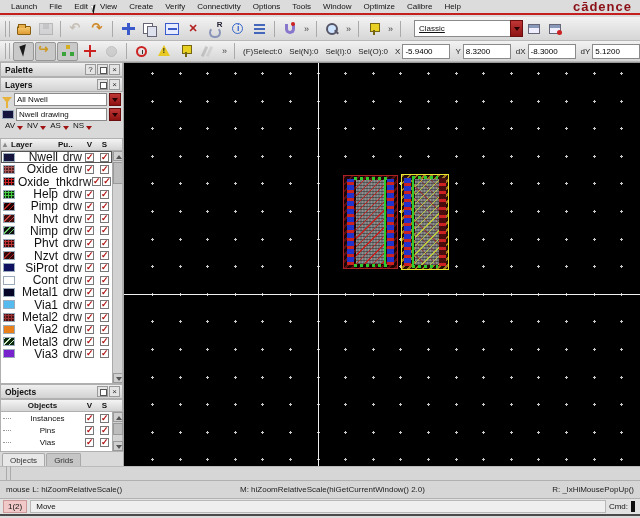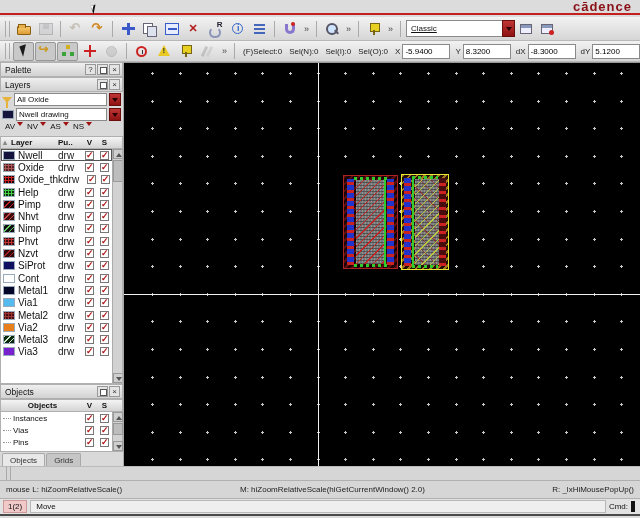--- a/index.html
+++ b/index.html
@@ -70,83 +70,83 @@
   [data-icon=clock] .ish{width:11px;height:11px;border:2px solid #cc2222;border-radius:50%;}
   [data-icon=clock] .ish::before{content:"";position:absolute;left:4px;top:2px;width:1px;height:4px;background:#333;}
   [data-icon=warn] .ish::before{content:"";position:absolute;left:1px;top:0;width:0;height:0;border-left:6px solid transparent;border-right:6px solid transparent;border-bottom:11px solid #e8c822;}
   [data-icon=warn] .ish::after{content:"!";position:absolute;left:6px;top:1px;font-size:8px;font-weight:bold;color:#332;}
   [data-icon=pin] .ish::before{content:"";position:absolute;left:3px;top:0;width:8px;height:7px;background:#e8d022;border:1px solid #776611;}
   [data-icon=pin] .ish::after{content:"";position:absolute;left:6px;top:7px;width:2px;height:5px;background:#776611;}
   [data-icon=probe] .ish::before{content:"";position:absolute;left:2px;top:1px;width:3px;height:11px;background:#99a;transform:rotate(25deg);}
   [data-icon=probe] .ish::after{content:"";position:absolute;left:7px;top:1px;width:3px;height:11px;background:#bbc;transform:rotate(25deg);}
 
   
-  .combo{display:flex;align-items:flex-end;height:17px;margin-left:2px;text-decoration:underline;}
+  .combo{display:flex;align-items:flex-end;height:17px;margin-left:10px;text-decoration:underline;}
   .combo .cfield{width:96px;height:17px;background:#fff;border:1px solid #8a8a8a;border-right:none;
         display:flex;align-items:center;padding-left:4px;font-size:8px;}
   .redbtn{width:13px;height:17px;background:linear-gradient(#c03636,#8e1212);border:1px solid #6a0d0d;
         display:flex;align-items:center;justify-content:center;}
   .redbtn::after{content:"";width:0;height:0;border-left:3px solid transparent;border-right:3px solid transparent;border-top:4px solid #2a0000;}
   .lbl{font-size:8px;color:#222;margin:0 2px 0 5px;white-space:nowrap;}
   .nfield{width:48px;height:15px;border:1px solid #8a8a8a;background:#fff;font-size:8px;padding:0 2px;
         font-family:"Liberation Sans",sans-serif;}
 
   
   #main{position:absolute;left:0;top:62px;width:640px;height:404px;display:flex;}
   #panel{width:124px;height:404px;background:#d9d9d9;display:flex;flex-direction:column;border-right:1px solid #aaa;}
 
   .phdr{height:15px;background:linear-gradient(#efefef,#d2d2d2);border:1px solid #b0b0b0;
         display:flex;align-items:center;padding:0 2px;}
-  .phdr .ptitle{font-weight:normal;font-size:8.5px;flex:1;padding-left:2px;}
+  .phdr .ptitle{font-weight:bold;font-size:8.5px;flex:1;padding-left:2px;}
   .hbtn{width:11px;height:11px;border:1px solid #999;background:#e4e4e4;font-size:8px;line-height:9px;
         text-align:center;margin-left:1px;color:#333;padding:0;}
   .floatglyph{position:relative;}
   .floatglyph::before{content:"";position:absolute;left:2px;top:2px;width:5px;height:5px;border:1px solid #555;background:#fff;}
 
   .prow{height:15px;display:flex;align-items:center;padding:0 2px;gap:2px;}
   .funnel{width:0;height:0;border-left:5px solid transparent;border-right:5px solid transparent;border-top:6px solid #e8b33c;position:relative;}
   .funnel::after{content:"";position:absolute;left:-1px;top:-1px;width:2px;height:6px;background:#e8b33c;}
   .wfield{flex:1;height:13px;background:#fff;border:1px solid #8a8a8a;display:flex;align-items:center;padding:0 2px;font-size:8px;overflow:hidden;white-space:nowrap;}
   .redbtn.sm{width:12px;height:13px;}
   .redarrow{width:0;height:0;border-left:3px solid transparent;border-right:3px solid transparent;border-top:4px solid #a01212;margin:0 1px;}
   .checkrow{height:13px;display:flex;align-items:center;gap:3px;padding:0 3px;}
   .cb{width:9px;height:9px;background:#fff;border:1px solid #777;position:relative;display:inline-block;flex:0 0 9px;}
   .cb.chk::after{content:"✓";position:absolute;left:0px;top:-2px;font-size:9px;font-weight:bold;color:#b11212;}
   .cblabel{font-size:8px;}
   .mag{width:8px;height:8px;border:2px solid #667;border-radius:50%;position:relative;flex:0 0 8px;}
   .mag::after{content:"";position:absolute;left:6px;top:6px;width:4px;height:2px;background:#667;transform:rotate(45deg);}
   .swatch{width:12px;height:9px;border:1px solid #9ab;display:inline-block;flex:0 0 12px;}
-  .quick{height:14px;display:flex;align-items:flex-start;padding:0 3px;gap:1px;font-size:8px;}
+  .quick{height:14px;display:flex;align-items:flex-end;padding:8px 3px;gap:1px;font-size:8px;}
   .quick .q{margin-left:2px;}
 
   .thead{height:13px;display:flex;align-items:center;background:linear-gradient(#f4f4f4,#d4d4d4);
          border:1px solid #b0b0b0;font-size:8px;font-weight:bold;padding-left:2px;}
   .thead .c-sort{width:8px;color:#888;}
   .c-name{flex:1;}
   .c-pu{width:24px;}
   .c-v{width:15px;text-align:center;}
   .c-s{width:15px;text-align:center;}
   .c-sb{width:10px;}
 
   #layer-list{position:relative;flex:1;background:#fff;border:1px solid #b0b0b0;border-top:none;overflow:hidden;}
   #layer-rows{position:absolute;left:0;top:0;right:10px;bottom:0;}
-  .lrow{height:12.3px;display:flex;align-items:center;padding-left:2px;font-size:10px;}
+  .lrow{height:12.3px;display:flex;align-items:center;padding-left:2px;font-size:12px;text-align:right;}
   .lrow.sel{outline:1px solid #555;outline-offset:-1px;}
   .lrow .lname{flex:1;padding-left:3px;}
   .lrow .lpu{width:24px;color:#222;}
   .lrow .lv,.lrow .ls{width:15px;display:flex;justify-content:center;}
   .vscroll{position:absolute;right:0;top:0;bottom:0;width:10px;background:#d2d2d2;border-left:1px solid #aaa;}
   .vscroll .up,.vscroll .dn{position:absolute;left:0;width:10px;height:10px;background:#cfcfcf;border:1px solid #9a9a9a;}
   .vscroll .up{top:0;} .vscroll .dn{bottom:0;}
   .vscroll .up::after{content:"";position:absolute;left:2px;top:3px;border-left:3px solid transparent;border-right:3px solid transparent;border-bottom:4px solid #555;}
   .vscroll .dn::after{content:"";position:absolute;left:2px;top:3px;border-left:3px solid transparent;border-right:3px solid transparent;border-top:4px solid #555;}
   .vscroll .thumb{position:absolute;left:0;top:11px;width:10px;height:22px;background:#bdbdbd;border:1px solid #9a9a9a;}
 
   #objects-rows-wrap{position:relative;height:40px;background:#fff;border:1px solid #b0b0b0;border-top:none;}
-  #objects-rows{position:absolute;left:0;top:0;right:10px;bottom:0;}
+  #objects-rows{position:absolute;left:0;top:0;right:10px;bottom:0;text-align:center;}
   .orow{height:12px;display:flex;align-items:center;font-size:8px;padding-left:2px;}
   .orow .tree{width:8px;border-bottom:1px dotted #999;margin-right:2px;}
   .orow .oname{flex:1;}
   .orow .lv,.orow .ls{width:15px;display:flex;justify-content:center;}
 
   #panel-tabs{height:14px;display:flex;align-items:flex-end;background:#d9d9d9;padding-left:2px;gap:1px;}
   .ptab{height:13px;padding:0 7px;font-size:8px;display:flex;align-items:center;border:1px solid #a8a8a8;
         border-bottom:none;background:#e8e8e8;border-radius:2px 2px 0 0;color:#333;}
   .ptab.active{background:#c6c6c6;font-weight:normal;}
 
@@ -195,20 +195,35 @@
   #cmd-mode{flex:1;height:13px;background:#efefef;border:1px solid #b8b8b8;display:flex;align-items:center;padding:0 5px;font-size:8px;}
   #cmd-label{font-size:8px;}
   #cmd-caret{width:4px;height:11px;background:#111;margin-right:2px;}
 </style>
 </head>
 <body>
 
 <div id="app">
 
   <div id="menubar">
+    <div id="menu-items">
+        <div class="mitem">Launch</div>
+        <div class="mitem">File</div>
+        <div class="mitem">Edit</div>
+        <div class="mitem">View</div>
+        <div class="mitem">Create</div>
+        <div class="mitem">Verify</div>
+        <div class="mitem">Connectivity</div>
+        <div class="mitem">Options</div>
+        <div class="mitem">Tools</div>
+        <div class="mitem">Window</div>
+        <div class="mitem">Optimize</div>
+        <div class="mitem">Calibre</div>
+        <div class="mitem">Help</div>
+      </div>
     <div id="logo">cādence</div>
   </div>
   <div id="cursor"></div>
 
   <div id="toolbar1" class="toolbar">
     <div class="icons" id="tb1icons">
         <div class="grip"></div>
         <button class="tbtn" data-icon="open">
           <span class="ish"></span>
         </button>
@@ -333,21 +348,21 @@
       </div>
 
       <div class="phdr">
         <span class="ptitle">Layers</span>
         <button class="hbtn floatglyph"></button>
         <button class="hbtn">×</button>
       </div>
 
       <div class="prow">
         <span class="funnel"></span>
-        <div class="wfield">All Oxide</div>
+        <div class="wfield">All Nwell</div>
         <div class="redbtn sm"></div>
       </div>
 
 
 
       <div class="prow">
         <span class="swatch" style="background:#14143c"></span>
         <div class="wfield">Nwell drawing</div>
         <div class="redbtn sm"></div>
       </div>
@@ -589,31 +604,31 @@
               <span class="oname">Instances</span>
               <span class="lv">
                 <span class="cb chk"></span>
               </span>
               <span class="ls">
                 <span class="cb chk"></span>
               </span>
             </div>
             <div class="orow">
               <span class="tree"></span>
-              <span class="oname">Vias</span>
+              <span class="oname">Pins</span>
               <span class="lv">
                 <span class="cb chk"></span>
               </span>
               <span class="ls">
                 <span class="cb chk"></span>
               </span>
             </div>
             <div class="orow">
               <span class="tree"></span>
-              <span class="oname">Pins</span>
+              <span class="oname">Vias</span>
               <span class="lv">
                 <span class="cb chk"></span>
               </span>
               <span class="ls">
                 <span class="cb chk"></span>
               </span>
             </div>
           </div>
         <div class="vscroll">
           <div class="up"></div>

